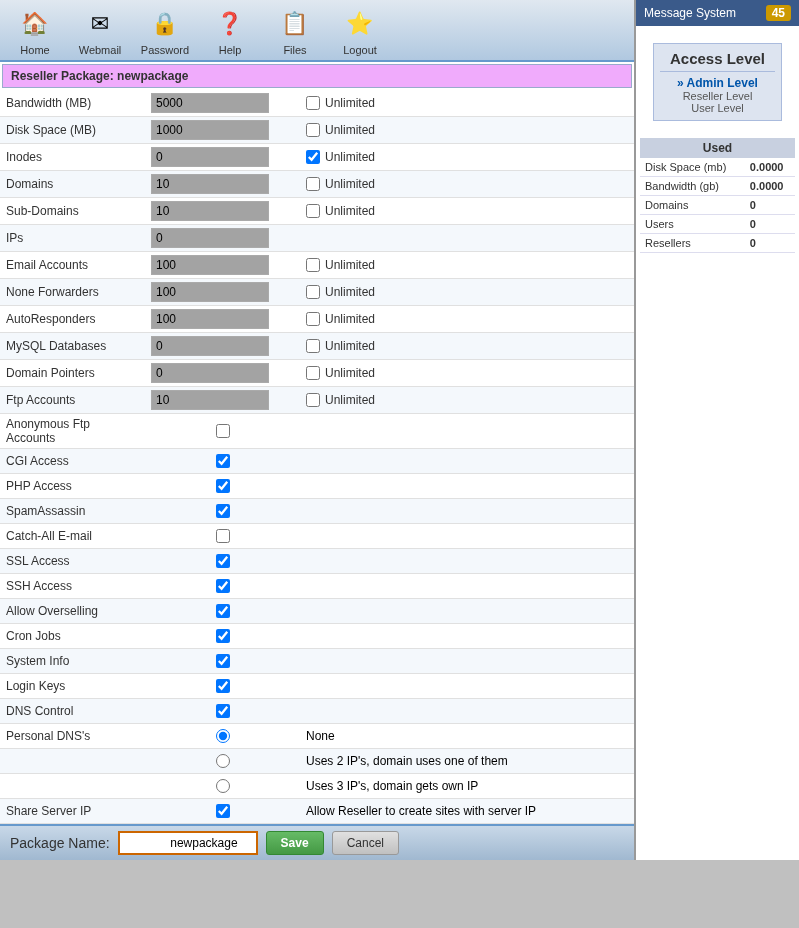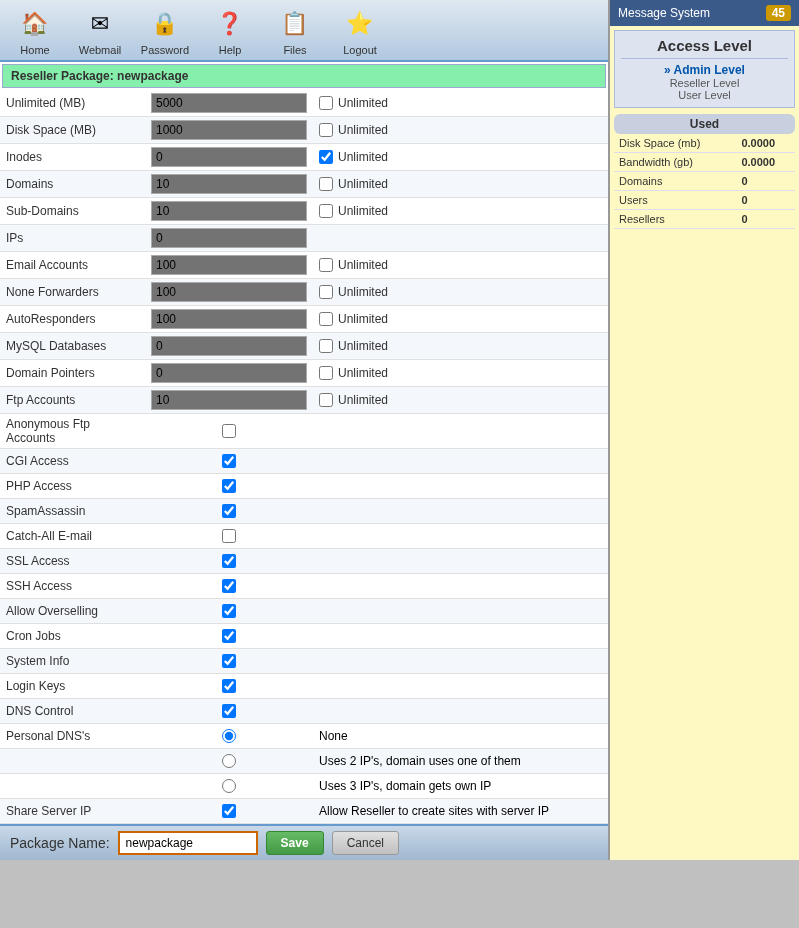--- a/index.html
+++ b/index.html
@@ -1,65 +1,65 @@
 <!DOCTYPE html>
 <html><head>
   <meta charset="utf-8">
   <style>
     * { box-sizing: border-box; margin: 0; padding: 0; }
     body { font-family: Arial, Helvetica, sans-serif; font-size: 12px; background: #c0c0c0; width: 799px; }
 
     .main-layout { display: flex; width: 799px; }
     .left-panel { flex: 1; background: #fff; border-right: 1px solid #999; }
-    .right-panel { width: 190px; background: #fef9c3; border-left: 1px solid #999; }
+    .right-panel { width: 164px; background: #ffffff; border-left: 1px solid #999; }
 
     
     .top-nav { background: linear-gradient(to bottom, #e0e8f0, #b0c8e0); border-bottom: 2px solid #6699cc; display: flex; align-items: center; padding: 4px 10px; gap: 15px; }
     .nav-item { display: flex; flex-direction: column; align-items: center; cursor: pointer; min-width: 50px; }
     .nav-item .nav-icon { width: 40px; height: 40px; display: flex; align-items: center; justify-content: center; font-size: 22px; }
     .nav-item .nav-label { font-size: 11px; color: #333; }
 
     
-    .package-header { background: #86efac; border: 1px solid #99aacc; padding: 4px 8px; font-weight: bold; color: #333; font-size: 12px; margin: 2px; }
+    .package-header { background: #f0abfc; border: 1px solid #99aacc; padding: 4px 8px; font-weight: bold; color: #333; font-size: 12px; margin: 2px; }
 
     
     .settings-table { width: 100%; border-collapse: collapse; }
     .settings-table tr { border-bottom: 1px solid #e0e0e0; }
     .settings-table tr:nth-child(even) { background: #f4f8fc; }
     .settings-table tr:nth-child(odd) { background: #ffffff; }
     .settings-table td { padding: 3px 6px; vertical-align: middle; }
     .settings-table td:first-child { width: 145px; color: #333; }
     .settings-table td:nth-child(2) { width: 155px; }
     .settings-table td:nth-child(3) { }
 
-    .text-input { width: 156px; padding: 2px 4px; border: 1px solid #aaa; background: #737373; font-size: 12px; }
+    .text-input { width: 118px; padding: 2px 4px; border: 1px solid #aaa; background: #a3a3a3; font-size: 12px; }
     .checkbox-cell { display: flex; align-items: center; justify-content: center; padding: 2px; }
 
     input[type="checkbox"] { width: 14px; height: 14px; cursor: pointer; }
     input[type="radio"] { width: 14px; height: 14px; cursor: pointer; }
 
     .unlimited-label { font-size: 12px; color: #333; }
 
     
     .footer-bar { background: linear-gradient(to bottom, #c8d8e8, #a0b8d0); border-top: 2px solid #6699cc; padding: 5px 10px; display: flex; align-items: center; gap: 8px; }
     .footer-bar label { font-weight: normal; font-size: 14px; color: #333; }
-    .package-name-input { padding: 3px 6px; border: 2px solid #cc6600; font-size: 12px; width: 140px; }
+    .package-name-input { padding: 3px 18px; border: 2px solid #cc6600; font-size: 12px; width: 140px; text-align: right; }
     .btn-save { background: linear-gradient(to bottom, #66bb66, #449944); color: white; border: 1px solid #338833; padding: 4px 14px; font-size: 12px; font-weight: bold; cursor: pointer; border-radius: 3px; }
     .btn-cancel { background: linear-gradient(to bottom, #e0e0e0, #c0c0c0); color: #333; border: 1px solid #999; padding: 4px 14px; font-size: 12px; cursor: pointer; border-radius: 3px; }
 
     
     .right-top { background: #3a5a8a; color: white; padding: 5px 8px; display: flex; justify-content: space-between; align-items: center; font-size: 12px; }
     .message-badge { background: #cc9900; color: white; font-weight: bold; padding: 1px 6px; border-radius: 3px; font-size: 12px; }
-    .access-level-box { background: #dde4f0; border: 1px solid #aabbdd; margin: 4px; padding: 6px; text-align: center; }
+    .access-level-box { background: #dde4f0; border: 1px solid #aabbdd; margin: 17px; padding: 6px; text-align: center; }
     .access-level-title { font-size: 15px; font-weight: bold; color: #333; border-bottom: 1px solid #aabbdd; padding-bottom: 4px; margin-bottom: 4px; }
     .access-link { color: #0055aa; font-weight: bold; font-size: 12px; display: block; text-decoration: none; }
     .access-sublevel { color: #555; font-size: 11px; display: block; }
 
     .used-section { margin: 6px 4px; }
-    .used-title { background: #c8d0e0; text-align: center; font-weight: bold; padding: 3px; font-size: 12px; color: #333; border-radius: 6px; }
+    .used-title { background: #c8d0e0; text-align: center; font-weight: bold; padding: 3px; font-size: 12px; color: #333; }
     .used-table { width: 100%; border-collapse: collapse; }
     .used-table tr { border-bottom: 1px solid #dde; }
     .used-table td { padding: 3px 5px; font-size: 11px; color: #333; }
     .used-table td:last-child { font-weight: bold; }
 
     .inline-unlim { display: flex; align-items: center; gap: 5px; }
   </style>
 </head>
 <body>
 
@@ -92,21 +92,21 @@
         <div class="nav-label">Logout</div>
       </div>
     </div>
 
     <div class="package-header">Reseller Package: newpackage</div>
 
     <table class="settings-table">
 
       <tbody>
           <tr>
-        <td>Unlimited (MB)</td>
+        <td>Bandwidth (MB)</td>
         <td><input type="text" class="text-input" value="5000" style=""></td>
         <td>
               <div class="inline-unlim">
                 <input type="checkbox" style=""> 
                 <span class="unlimited-label">Unlimited</span>
               </div>
             </td>
       </tr>
       <tr>
         <td>Disk Space (MB)</td>

